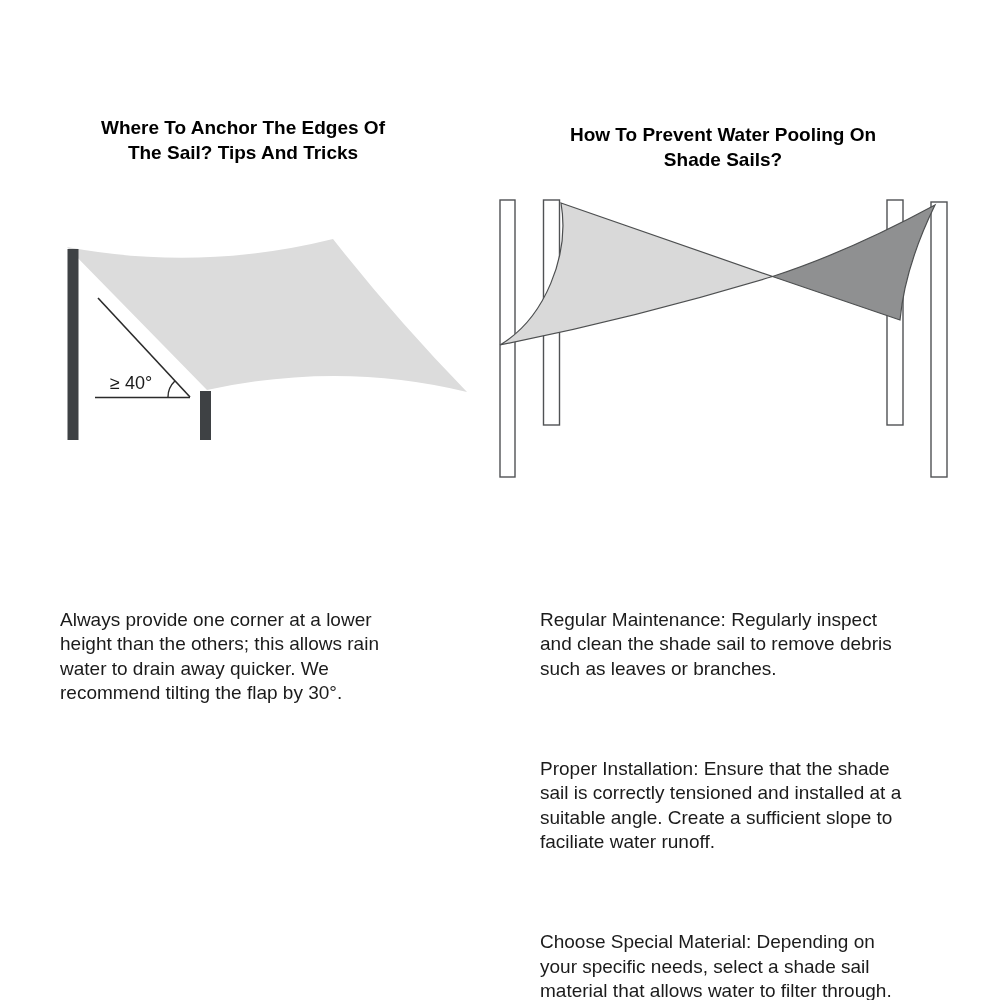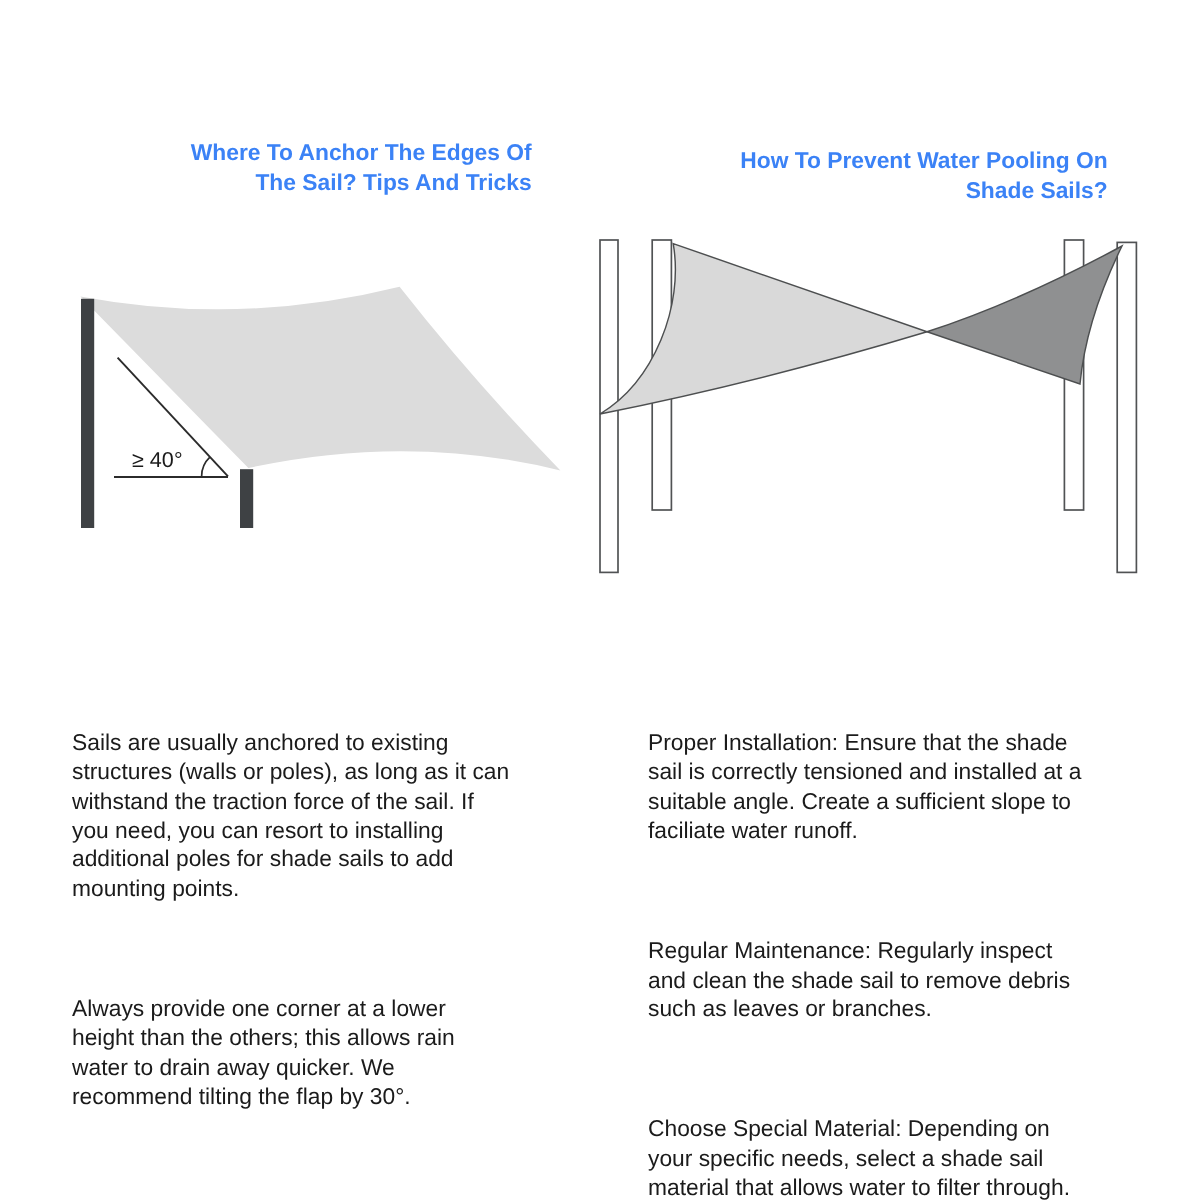--- a/index.html
+++ b/index.html
@@ -9,22 +9,22 @@
     height: 1000px;
     background: #ffffff;
     font-family: "Liberation Sans", sans-serif;
     overflow: hidden;
   }
   .abs { position: absolute; }
   .title {
     font-weight: 700;
     font-size: 19px;
     line-height: 25px;
-    color: #3b82f6;
-    text-align: right;
+    color: #000000;
+    text-align: center;
     white-space: pre;
   }
   .title-left  { left: 43px;  top: 99px;  width: 400px; }
   .title-right { left: 523px; top: 102px; width: 400px; margin-top: 20px; }
   .body-col {
     font-size: 19px;
     line-height: 24.4px;
     color: #1b1b1b;
     white-space: pre;
   }
@@ -59,26 +59,20 @@
 
     <rect x="200" y="391" width="11" height="49" fill="#3e4144"></rect>
 
     <line class="annot-line" x1="98" y1="298" x2="190" y2="397"></line>
     <line class="annot-line" x1="95" y1="397.5" x2="190" y2="397.5"></line>
     <path class="annot-arc" d="M 168,397 A 22,22 0 0 1 174.9,381"></path>
     <text class="angle-text" x="110" y="389">≥ 40°</text>
   </svg>
 
   <div class="abs body-col body-left">
-    <p>Sails are usually anchored to existing
-structures (walls or poles), as long as it can
-withstand the traction force of the sail. If
-you need, you can resort to installing
-additional poles for shade sails to add
-mounting points.</p>
     <p>Always provide one corner at a lower
 height than the others; this allows rain
 water to drain away quicker. We
 recommend tilting the flap by 30°.</p>
   </div>
 
   <h2 class="abs title title-right">How To Prevent Water Pooling On
 Shade Sails?</h2>
 
   <svg class="abs diagram-right" viewBox="480 180 500 320" aria-hidden="true">
@@ -87,25 +81,25 @@
     <rect class="outlined" x="543.5" y="200" width="16" height="225" fill="#ffffff"></rect>
     <rect class="outlined" x="887" y="200" width="16" height="225" fill="#ffffff"></rect>
     <rect class="outlined" x="931" y="202" width="16" height="275" fill="#ffffff"></rect>
 
     <path class="sail-edge" d="M 561,203 L 772.5,276.5 Q 635,318 500,345 C 545,318 570,255 561,203 Z" fill="#d9d9d9"></path>
 
     <path class="sail-edge" d="M 772.5,276.5 L 900,320 C 903,288 913,250 935,205 Q 848,252 772.5,276.5 Z" fill="#8f9091"></path>
   </svg>
 
   <div class="abs body-col body-right">
+    <p>Regular Maintenance: Regularly inspect
+and clean the shade sail to remove debris
+such as leaves or branches.</p>
     <p>Proper Installation: Ensure that the shade
 sail is correctly tensioned and installed at a
 suitable angle. Create a sufficient slope to
 faciliate water runoff.</p>
-    <p>Regular Maintenance: Regularly inspect
-and clean the shade sail to remove debris
-such as leaves or branches.</p>
     <p>Choose Special Material: Depending on
 your specific needs, select a shade sail
 material that allows water to filter through.</p>
   </div>
 
 </div>
 
 </body></html>

